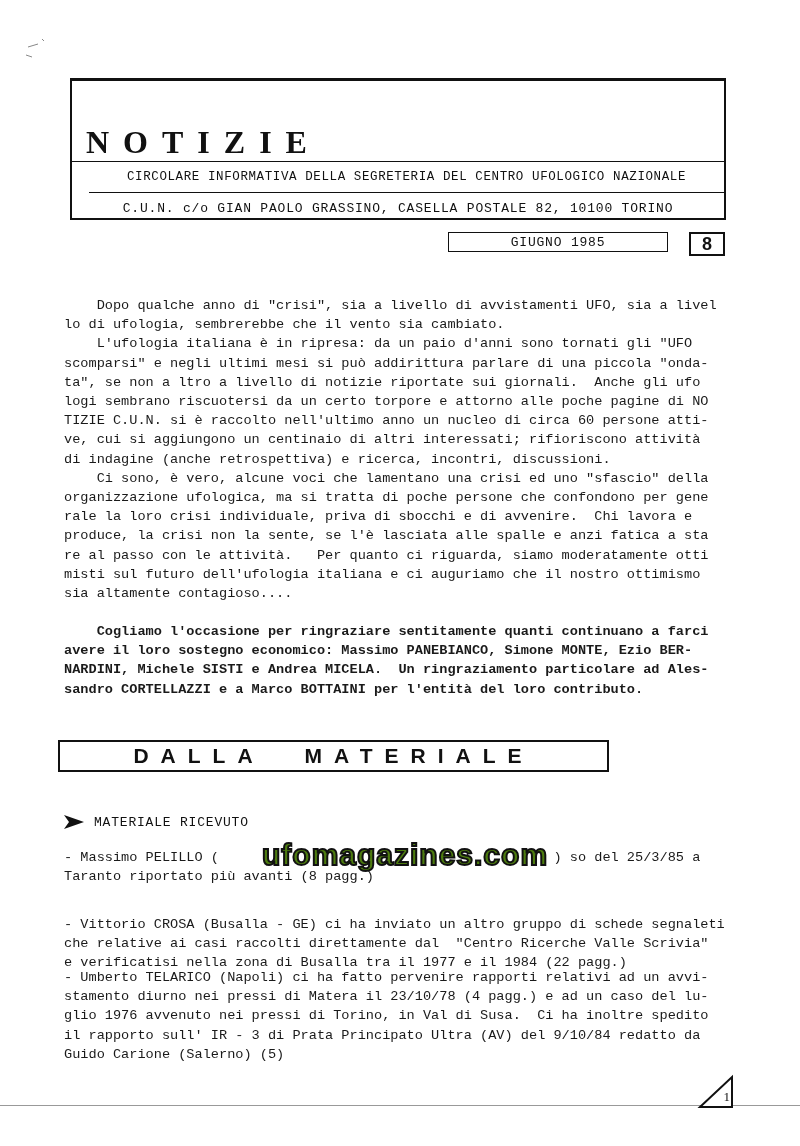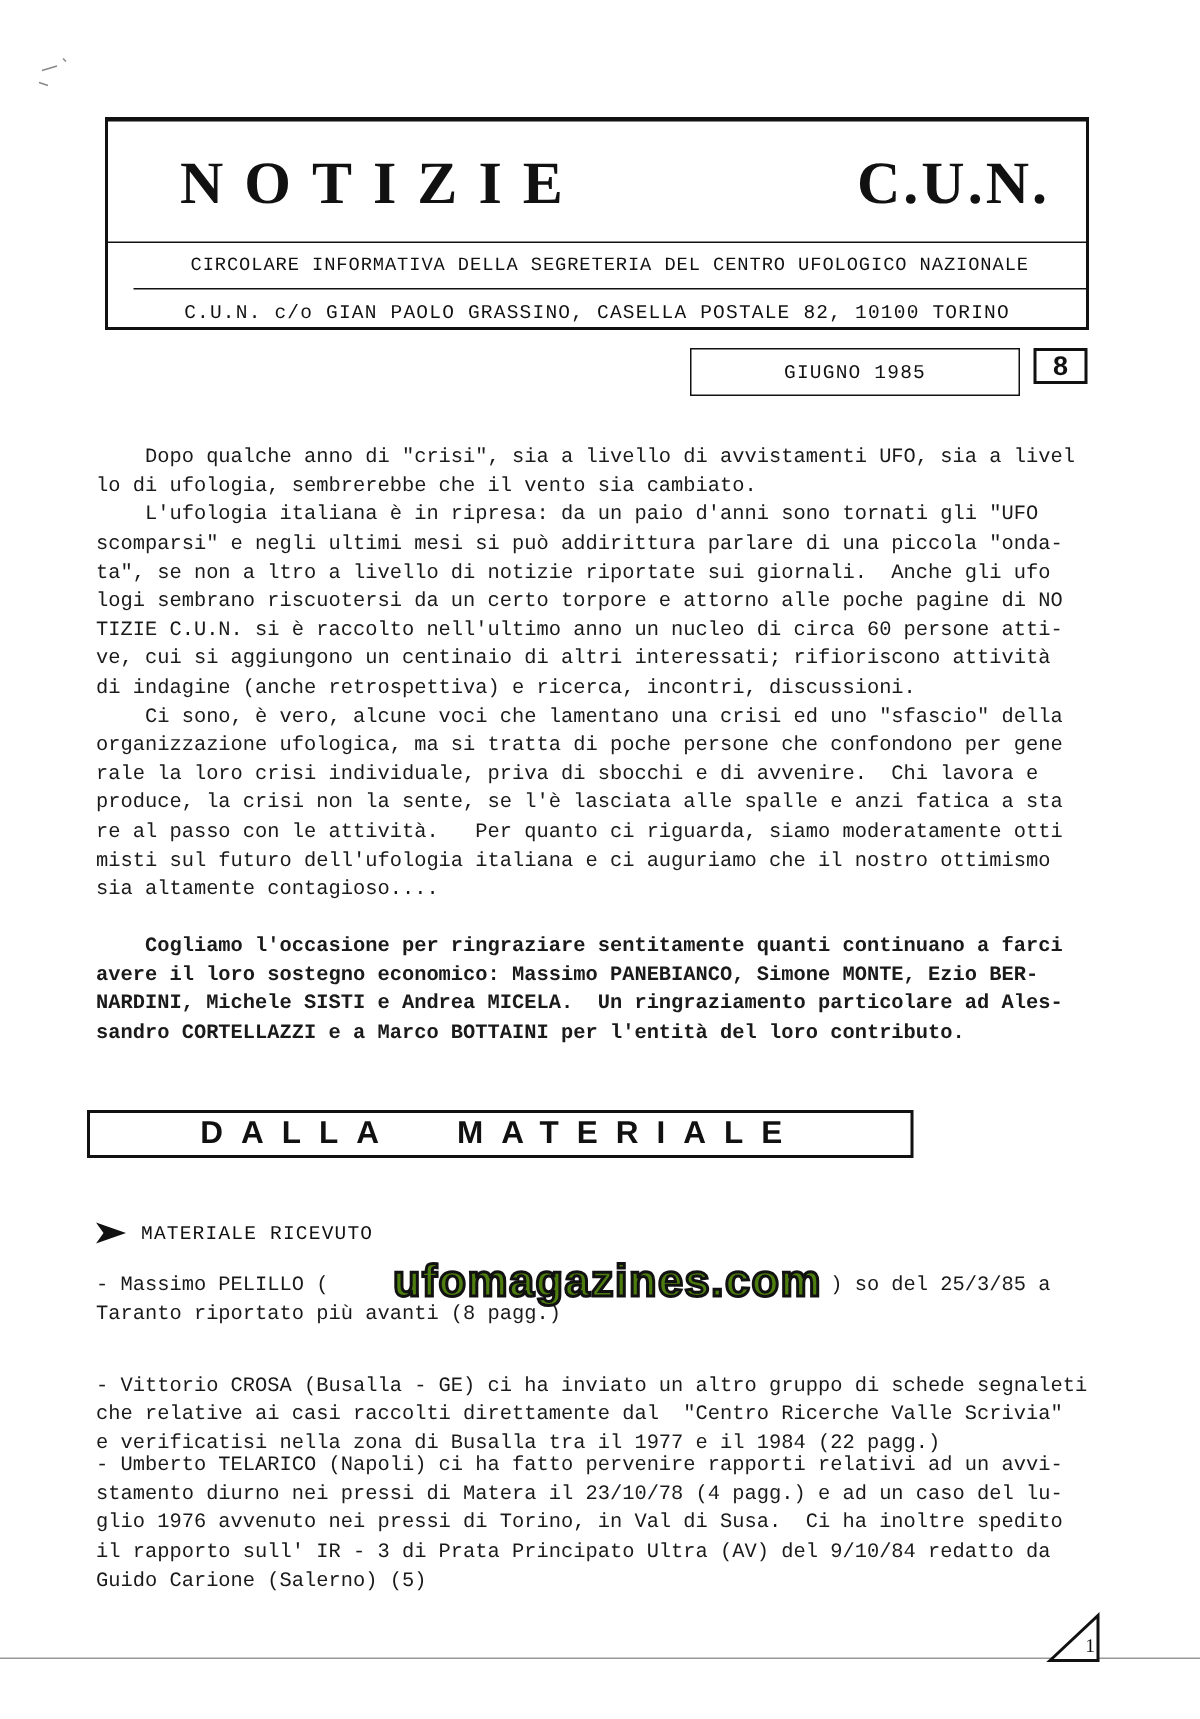--- a/index.html
+++ b/index.html
@@ -5,36 +5,36 @@
     html, body { margin: 0; padding: 0; }
     body {
       width: 800px; height: 1146px; background: #ffffff; position: relative; overflow: hidden;
       font-family: "Liberation Mono", "DejaVu Sans Mono", monospace; color: #111;
     }
     .masthead {
       position: absolute; left: 70px; top: 78px; width: 656px; height: 142px;
       border: 2px solid #111; border-top-width: 3px; box-sizing: border-box;
     }
     .mast-title {
-      height: 80px; display: flex; align-items: center; justify-content: space-between;
-      padding: 0 24px 0 48px; border-bottom: 1.5px solid #111;
-      font-family: "Liberation Serif", "DejaVu Serif", serif; font-weight: bold; font-size: 40px;
+      height: 80px; display: flex; align-items: flex-end; justify-content: space-between;
+      padding: 0 24px 0 14px; border-bottom: 1.5px solid #111;
+      font-family: "Liberation Serif", "DejaVu Serif", serif; font-weight: bold; font-size: 32px;
       letter-spacing: 14px;
     }
     .mast-title .right { letter-spacing: 2px; }
     .mast-sub {
       height: 30px; border-bottom: 1.5px solid #111; display: flex; align-items: center; justify-content: center;
       font-size: 12.5px; letter-spacing: 0.6px; margin-left: 17px;
     }
     .mast-addr {
       height: 30px; display: flex; align-items: center; justify-content: center;
       font-size: 13px; letter-spacing: 0.8px;
     }
     .date-box {
-      position: absolute; left: 460px; top: 232px; width: 220px; height: 32px;
+      position: absolute; left: 448px; top: 232px; width: 220px; height: 20px;
       border: 1.5px solid #111; box-sizing: border-box; display: flex; align-items: center; justify-content: center;
       font-size: 13px; letter-spacing: 0.8px;
     }
     .issue-box {
       position: absolute; left: 689px; top: 232px; width: 36px; height: 24px;
       border: 2px solid #111; box-sizing: border-box; display: flex; align-items: center; justify-content: center;
       font-family: "Liberation Sans", "DejaVu Sans", sans-serif; font-weight: bold; font-size: 18px;
     }
     .body-text {
       position: absolute; left: 64px; width: 680px;
@@ -70,21 +70,20 @@
 </head>
 <body>
 
 <svg class="scan-mark" viewBox="0 0 40 30">
   <path d="M8 12 L18 9 M6 20 L12 22 M22 4 L24 6" stroke="#888" stroke-width="1" fill="none"></path>
 </svg>
 
 <div class="masthead">
   <div class="mast-title">
     <span>NOTIZIE</span>
-    <span class="right">C.U.N.</span>
   </div>
   <div class="mast-sub">CIRCOLARE INFORMATIVA DELLA SEGRETERIA DEL  CENTRO UFOLOGICO NAZIONALE</div>
   <div class="mast-addr">C.U.N. c/o GIAN PAOLO GRASSINO, CASELLA POSTALE 82, 10100 TORINO</div>
 </div>
 
 <div class="date-box">GIUGNO 1985</div>
 <div class="issue-box">8</div>
 
 <div class="body-text" style="top:296px;">    Dopo qualche anno di "crisi", sia a livello di avvistamenti UFO, sia a livel
 lo di ufologia, sembrerebbe che il vento sia cambiato.

